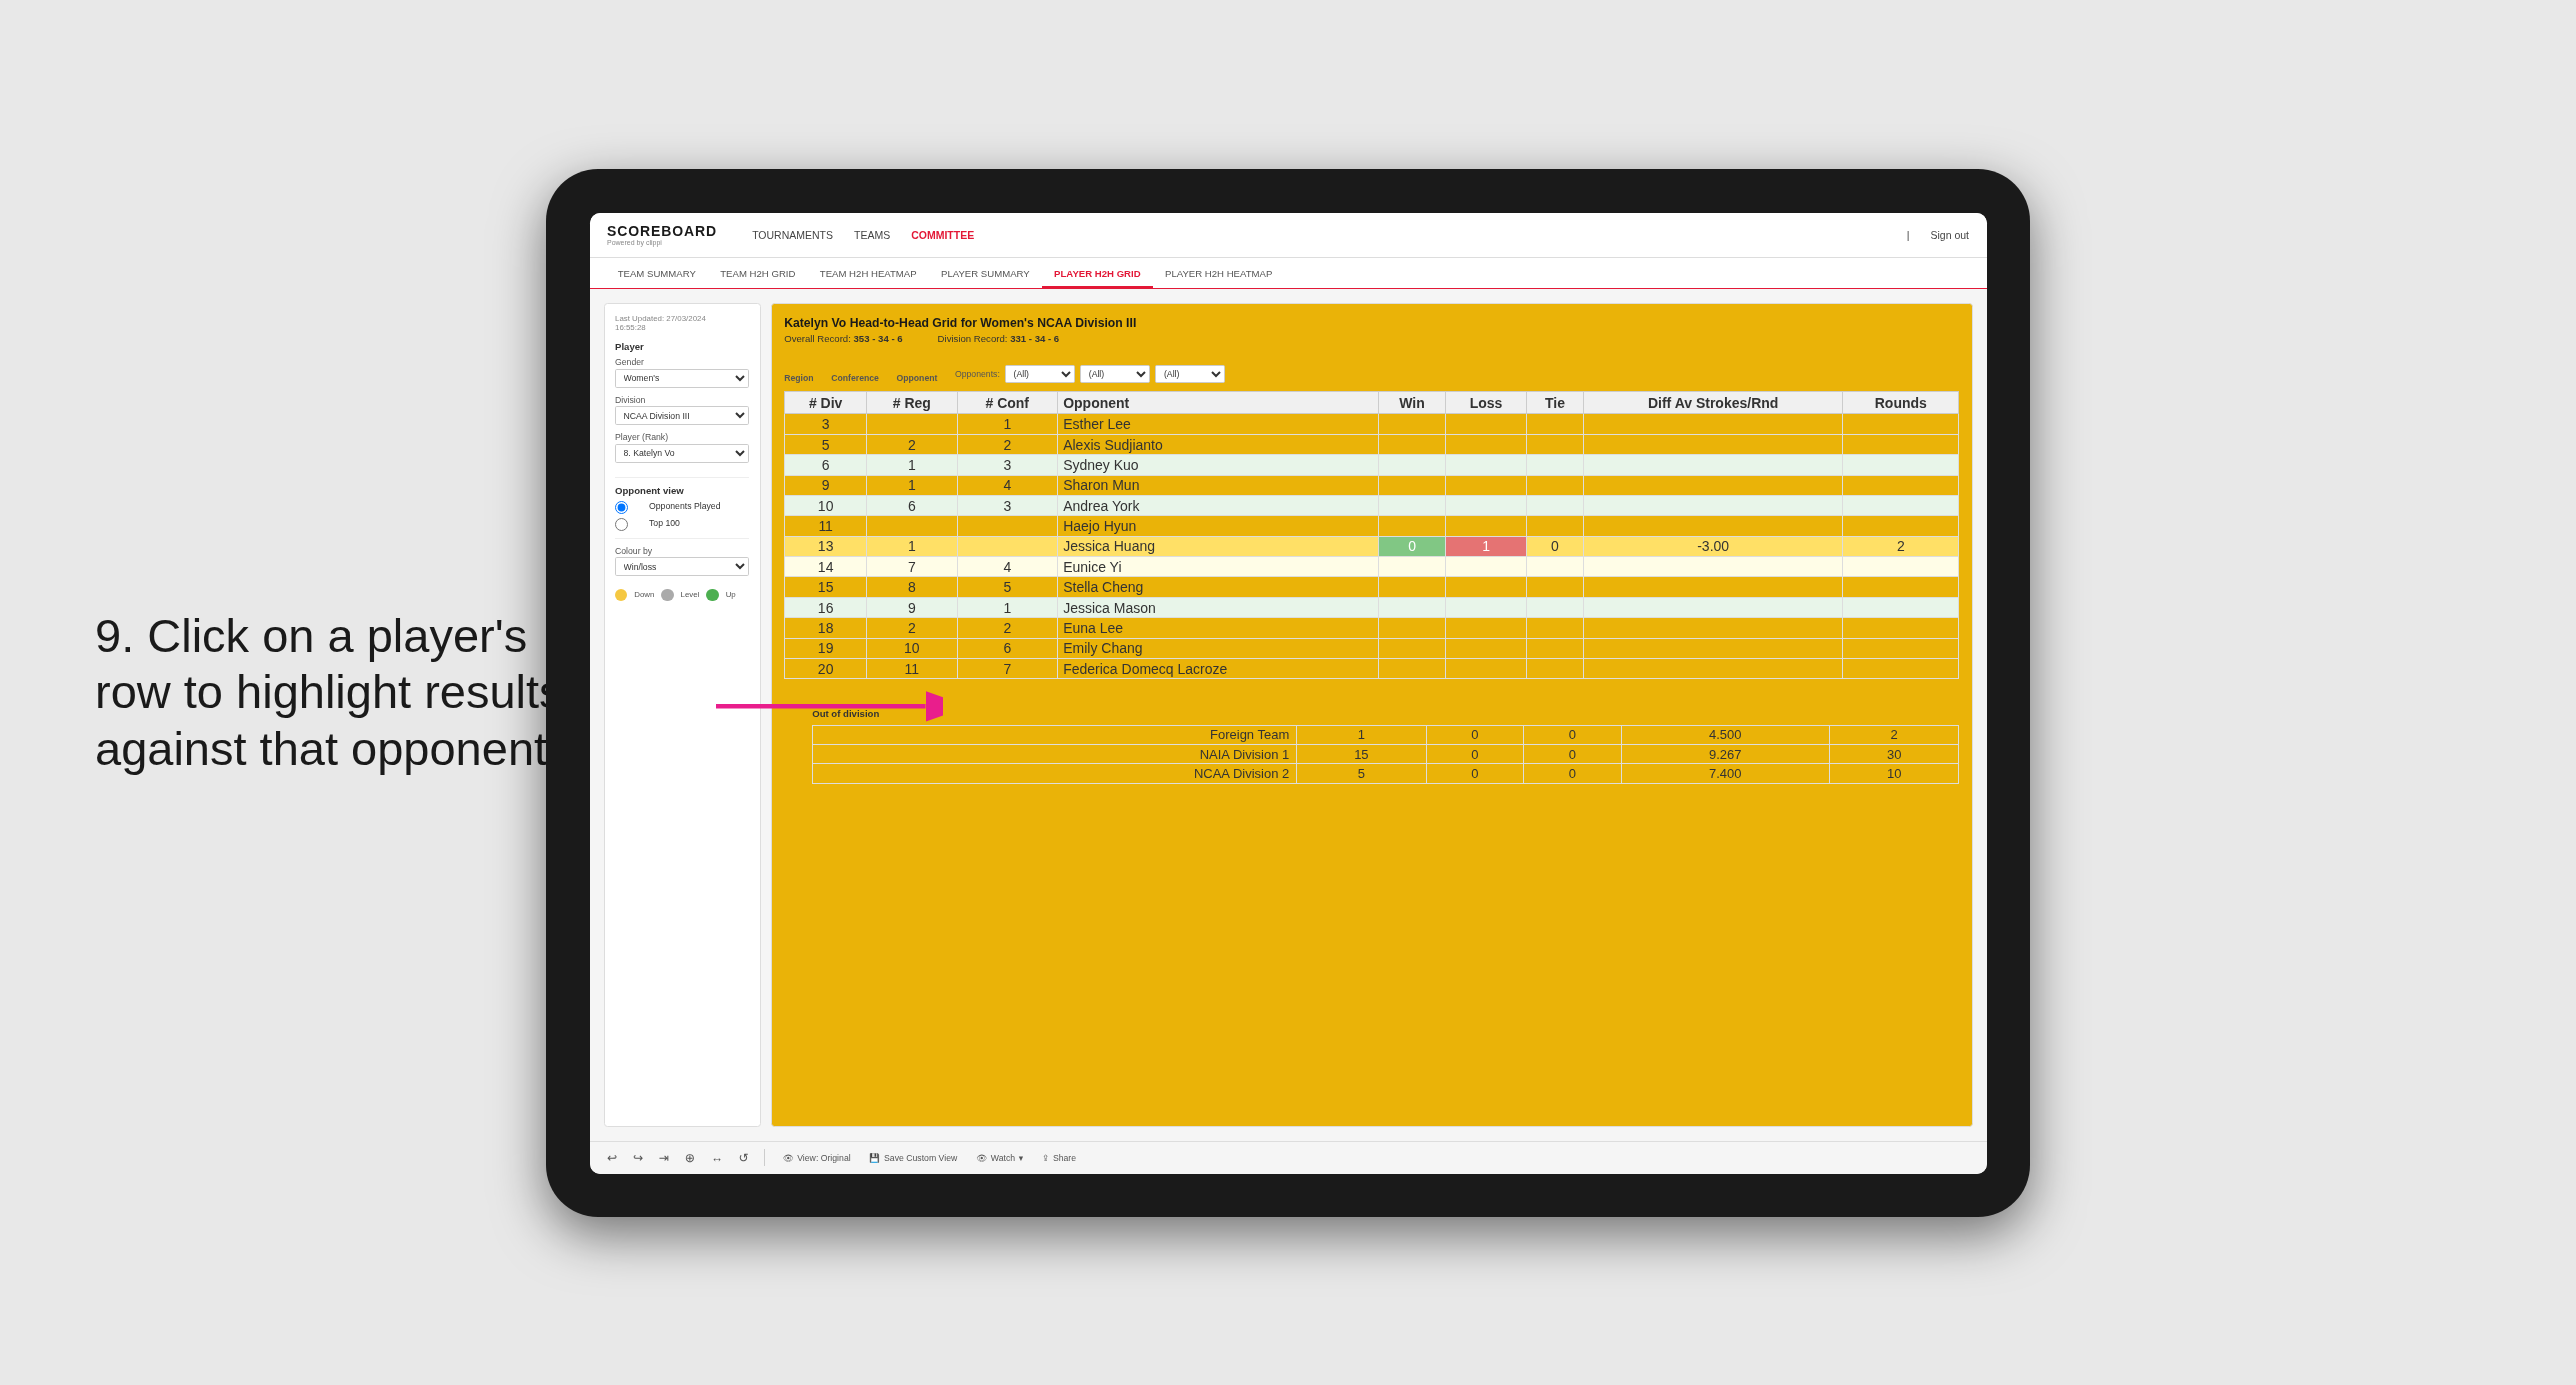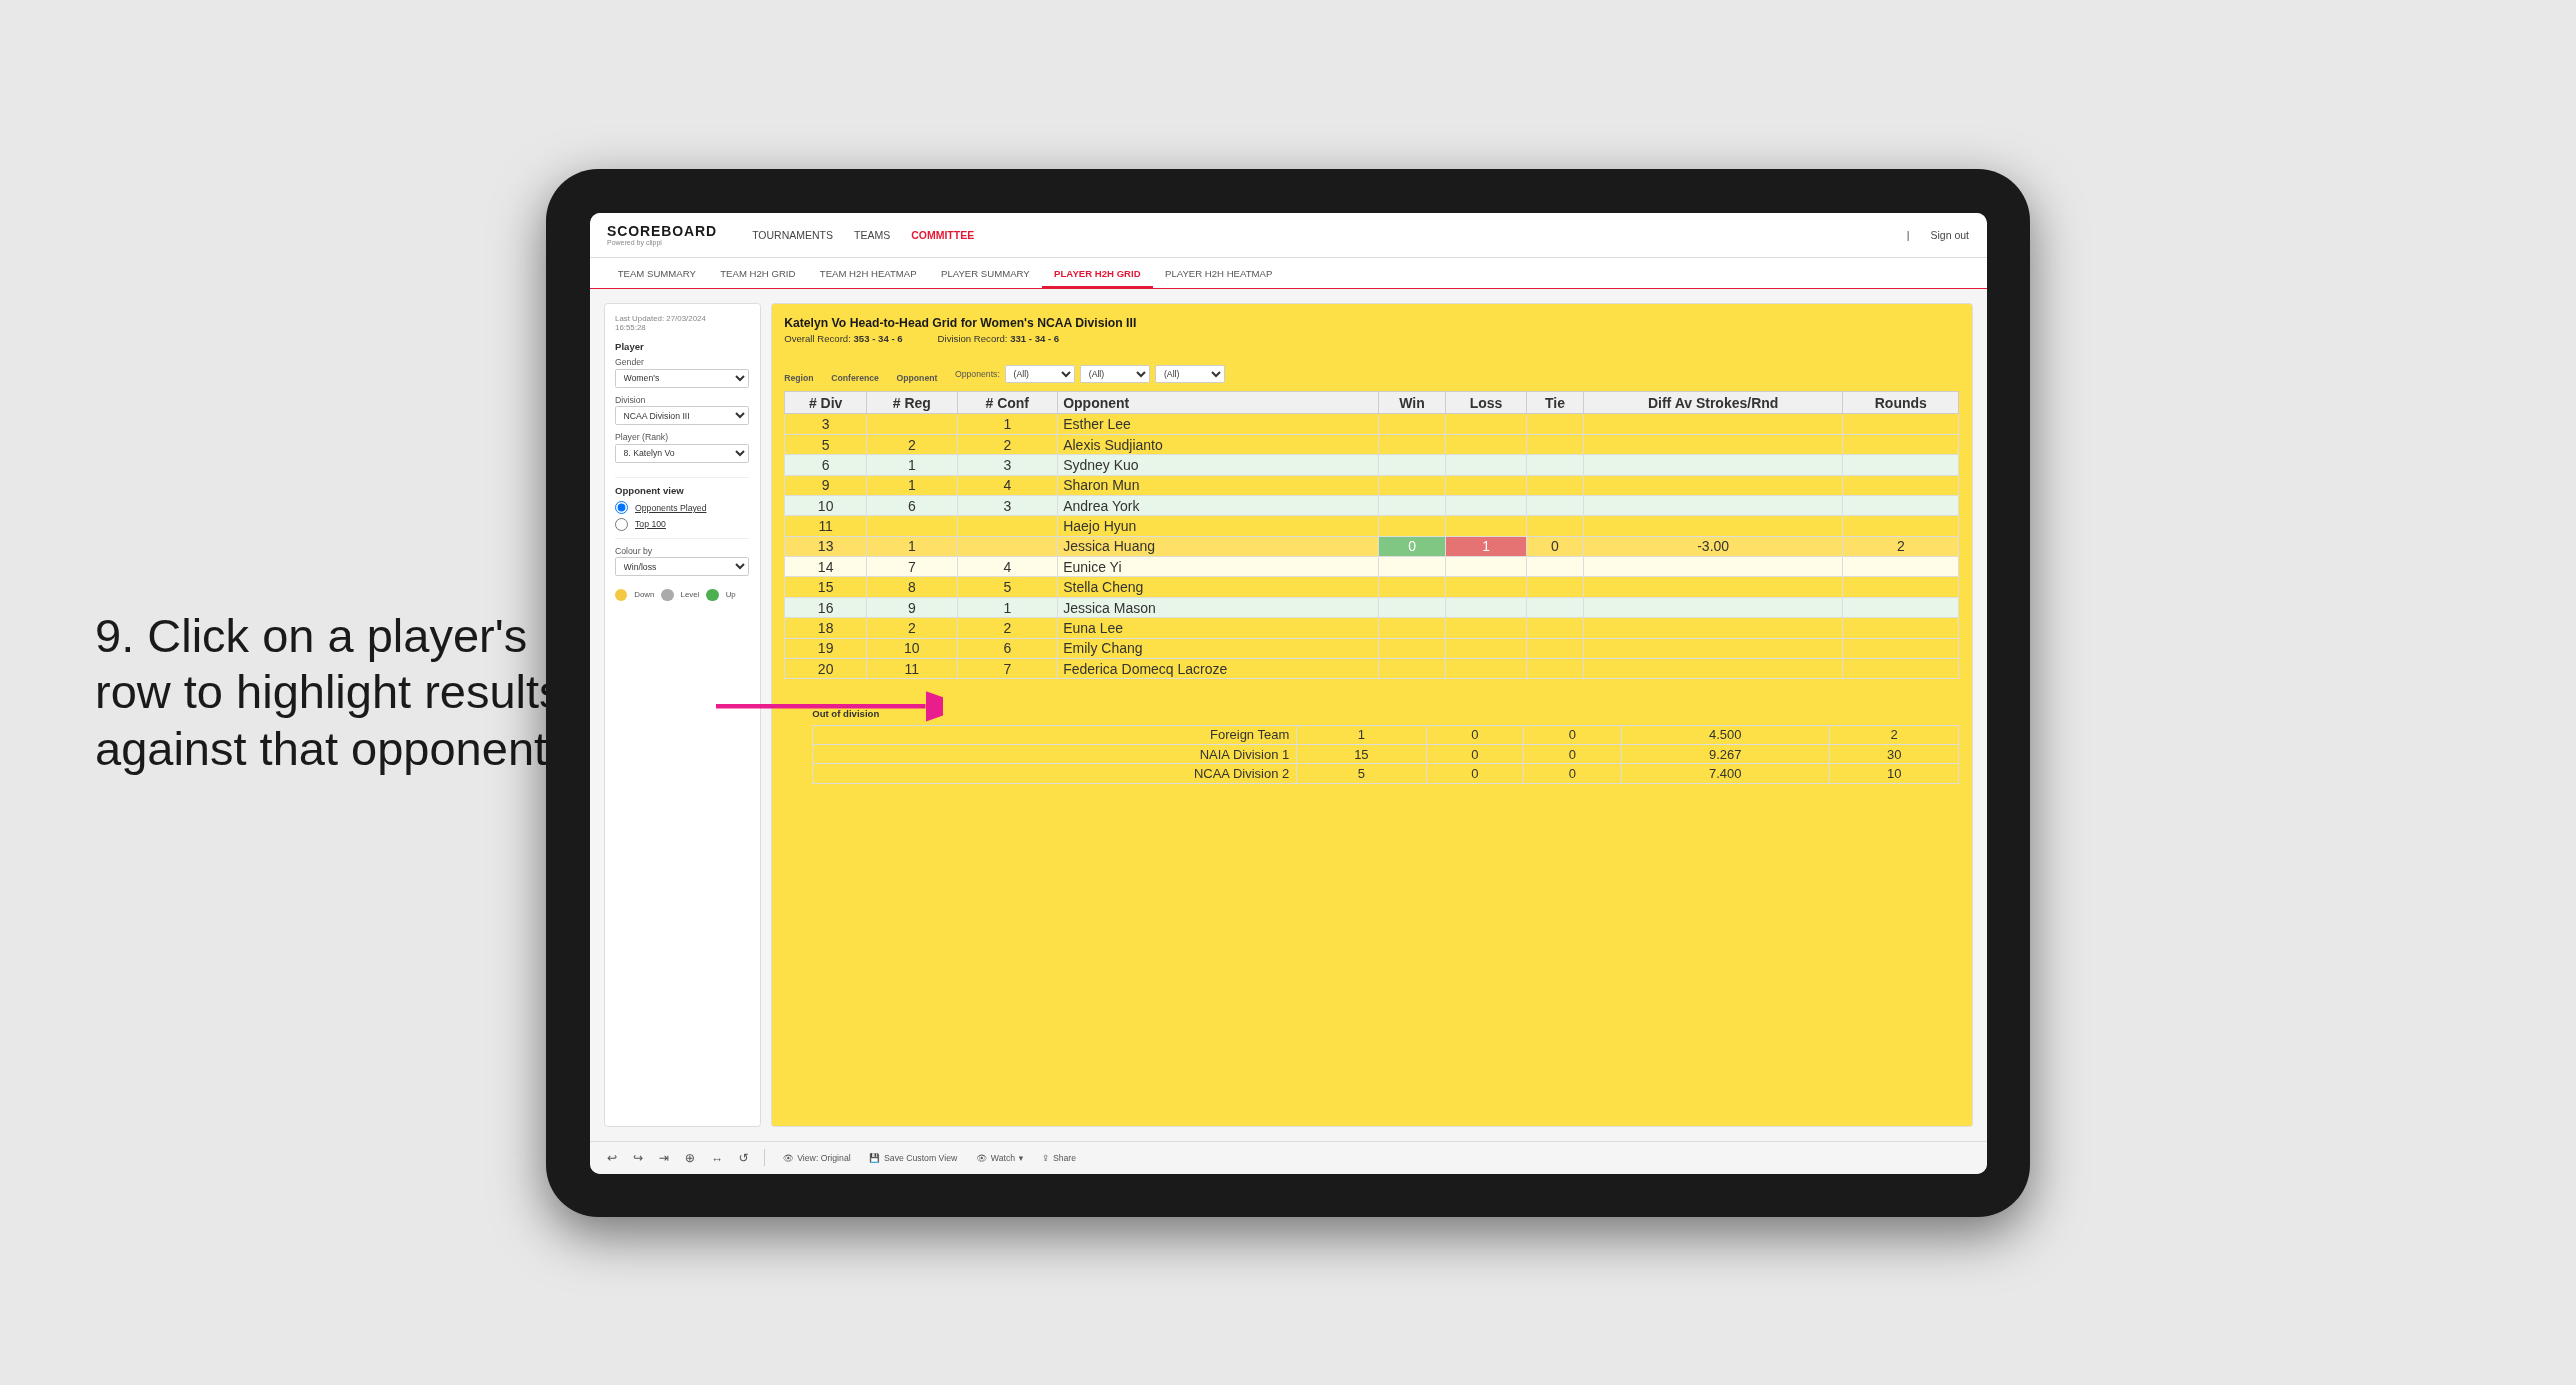--- a/index.html
+++ b/index.html
@@ -161,26 +161,24 @@
     .panel-divider {
       border: none;
       border-top: 0.9px solid #eee;
       margin: 7px 0;
     }
     .opponent-view-section {
       margin-top: 7px;
     }
     .radio-row {
       display: flex;
-      align-items: center;
-      gap: 7px;
+      gap: 21px;
       font-size: 8.7px;
       color: #333;
       margin-bottom: 3.5px;
-      text-decoration: underline;
     }
     .colour-by-section {
       margin-top: 7px;
     }
     .dot-row {
       display: flex;
       align-items: center;
       gap: 7px;
       margin-top: 5.2px;
     }
@@ -193,21 +191,21 @@
     .dot.gray { background: #aaa; }
     .dot.green { background: #4caf50; }
     .dot-label {
       font-size: 7.9px;
       color: #555;
     }
 
     
     .right-panel {
       flex: 1;
-      background: #fde047;
+      background: #eab308;
       border: 0.9px solid #ddd;
       border-radius: 3.5px;
       padding: 12.2px;
       overflow: auto;
       font-size: 9.6px;
     }
     .grid-title {
       font-size: 12.2px;
       font-weight: 700;
       color: #1a1a1a;

